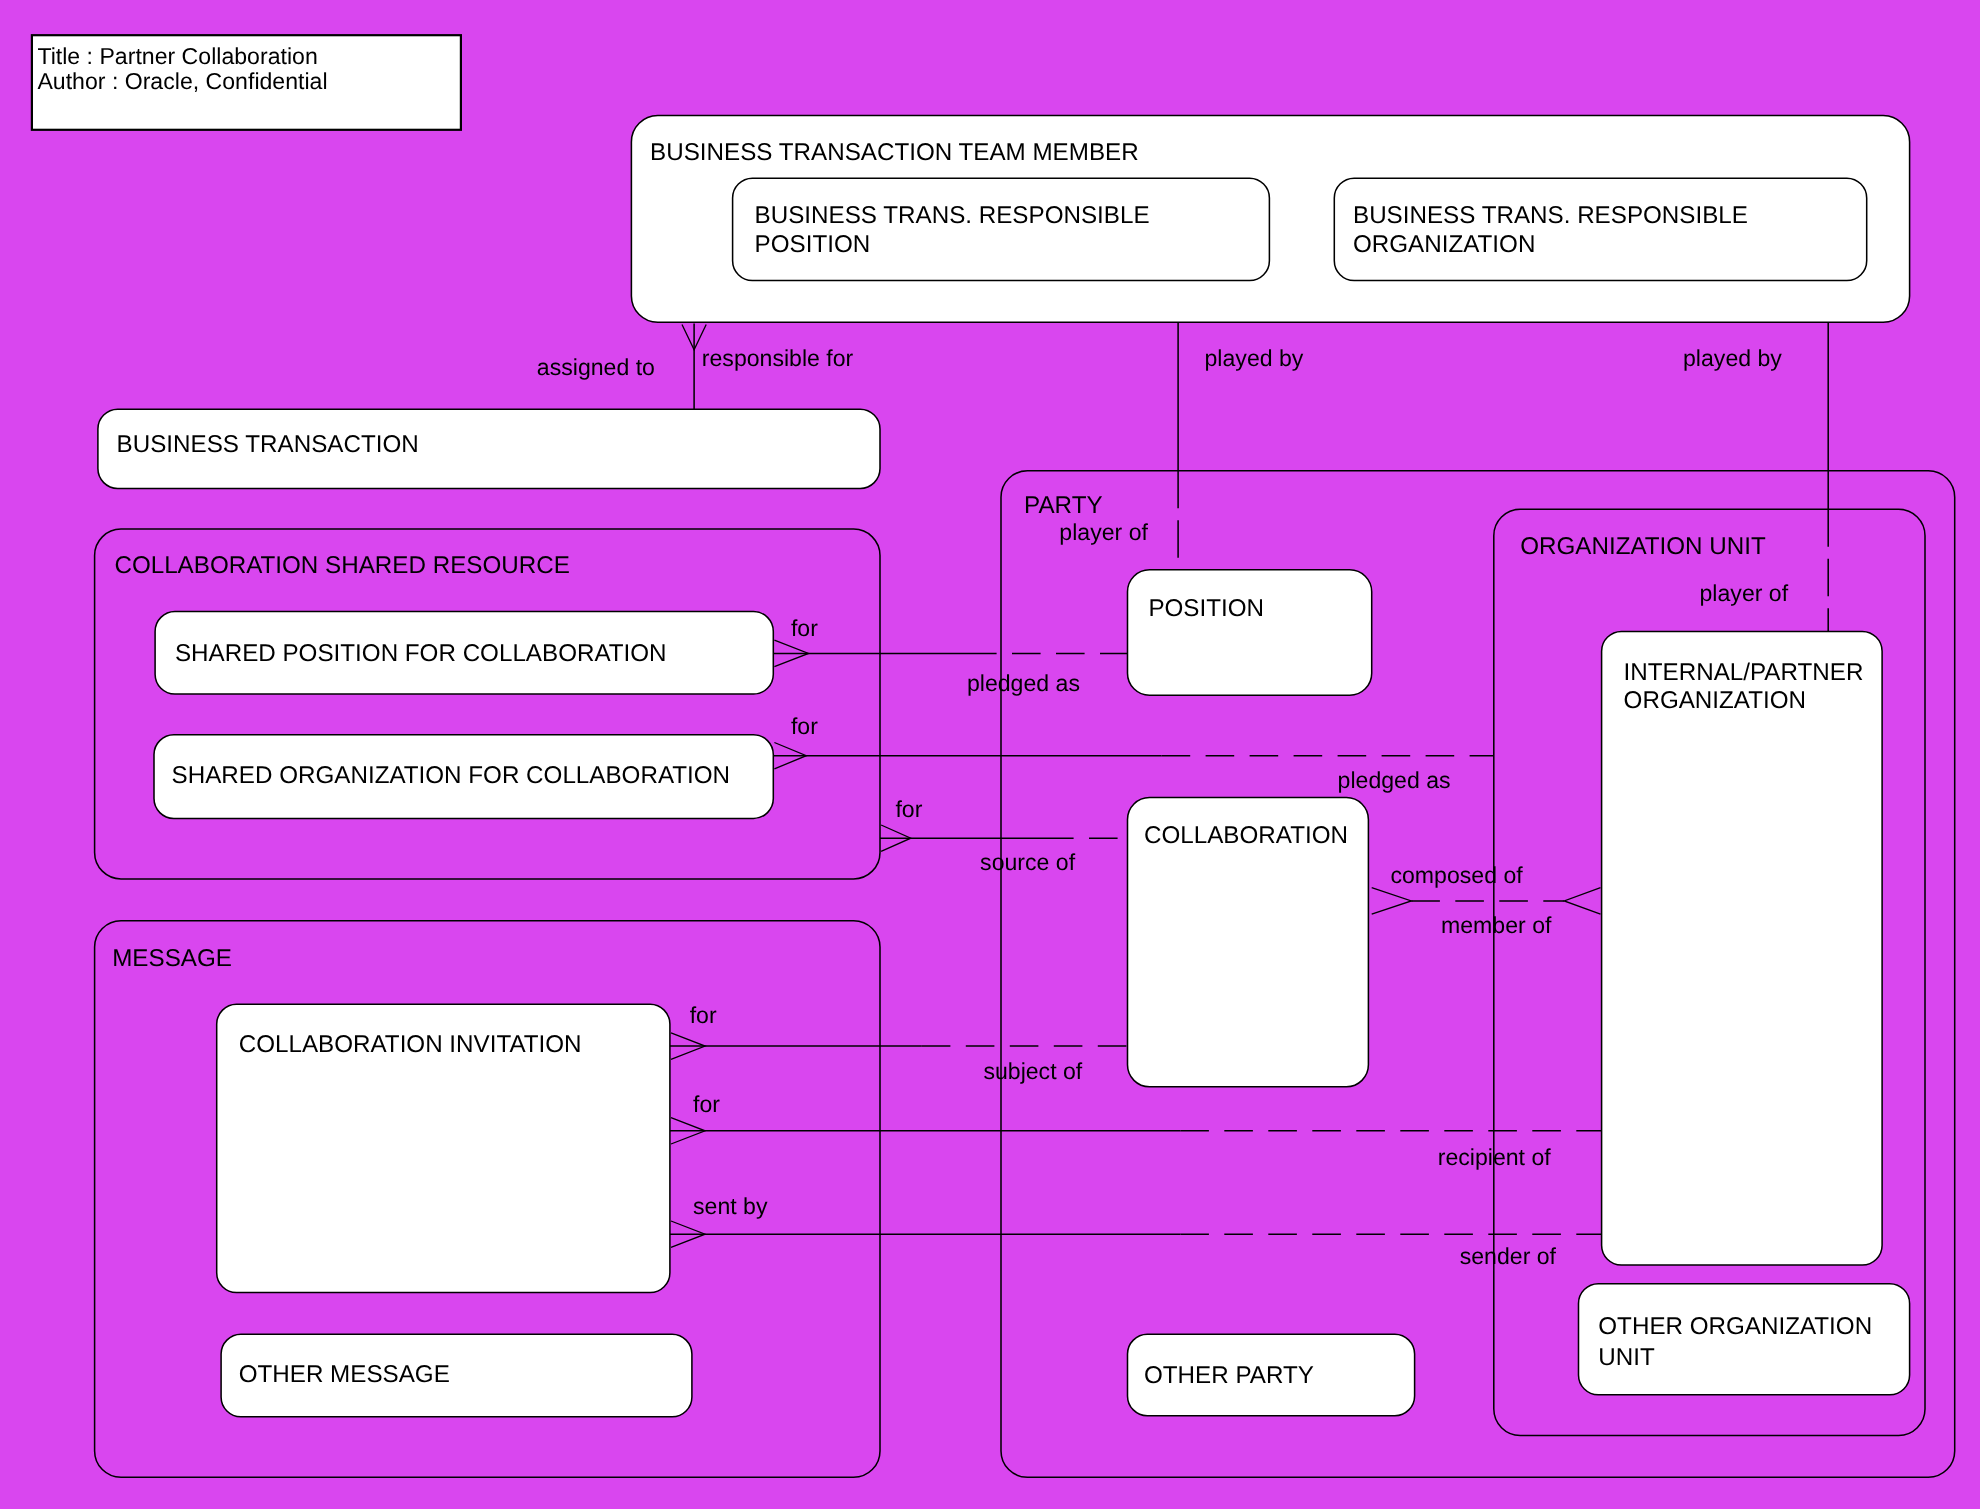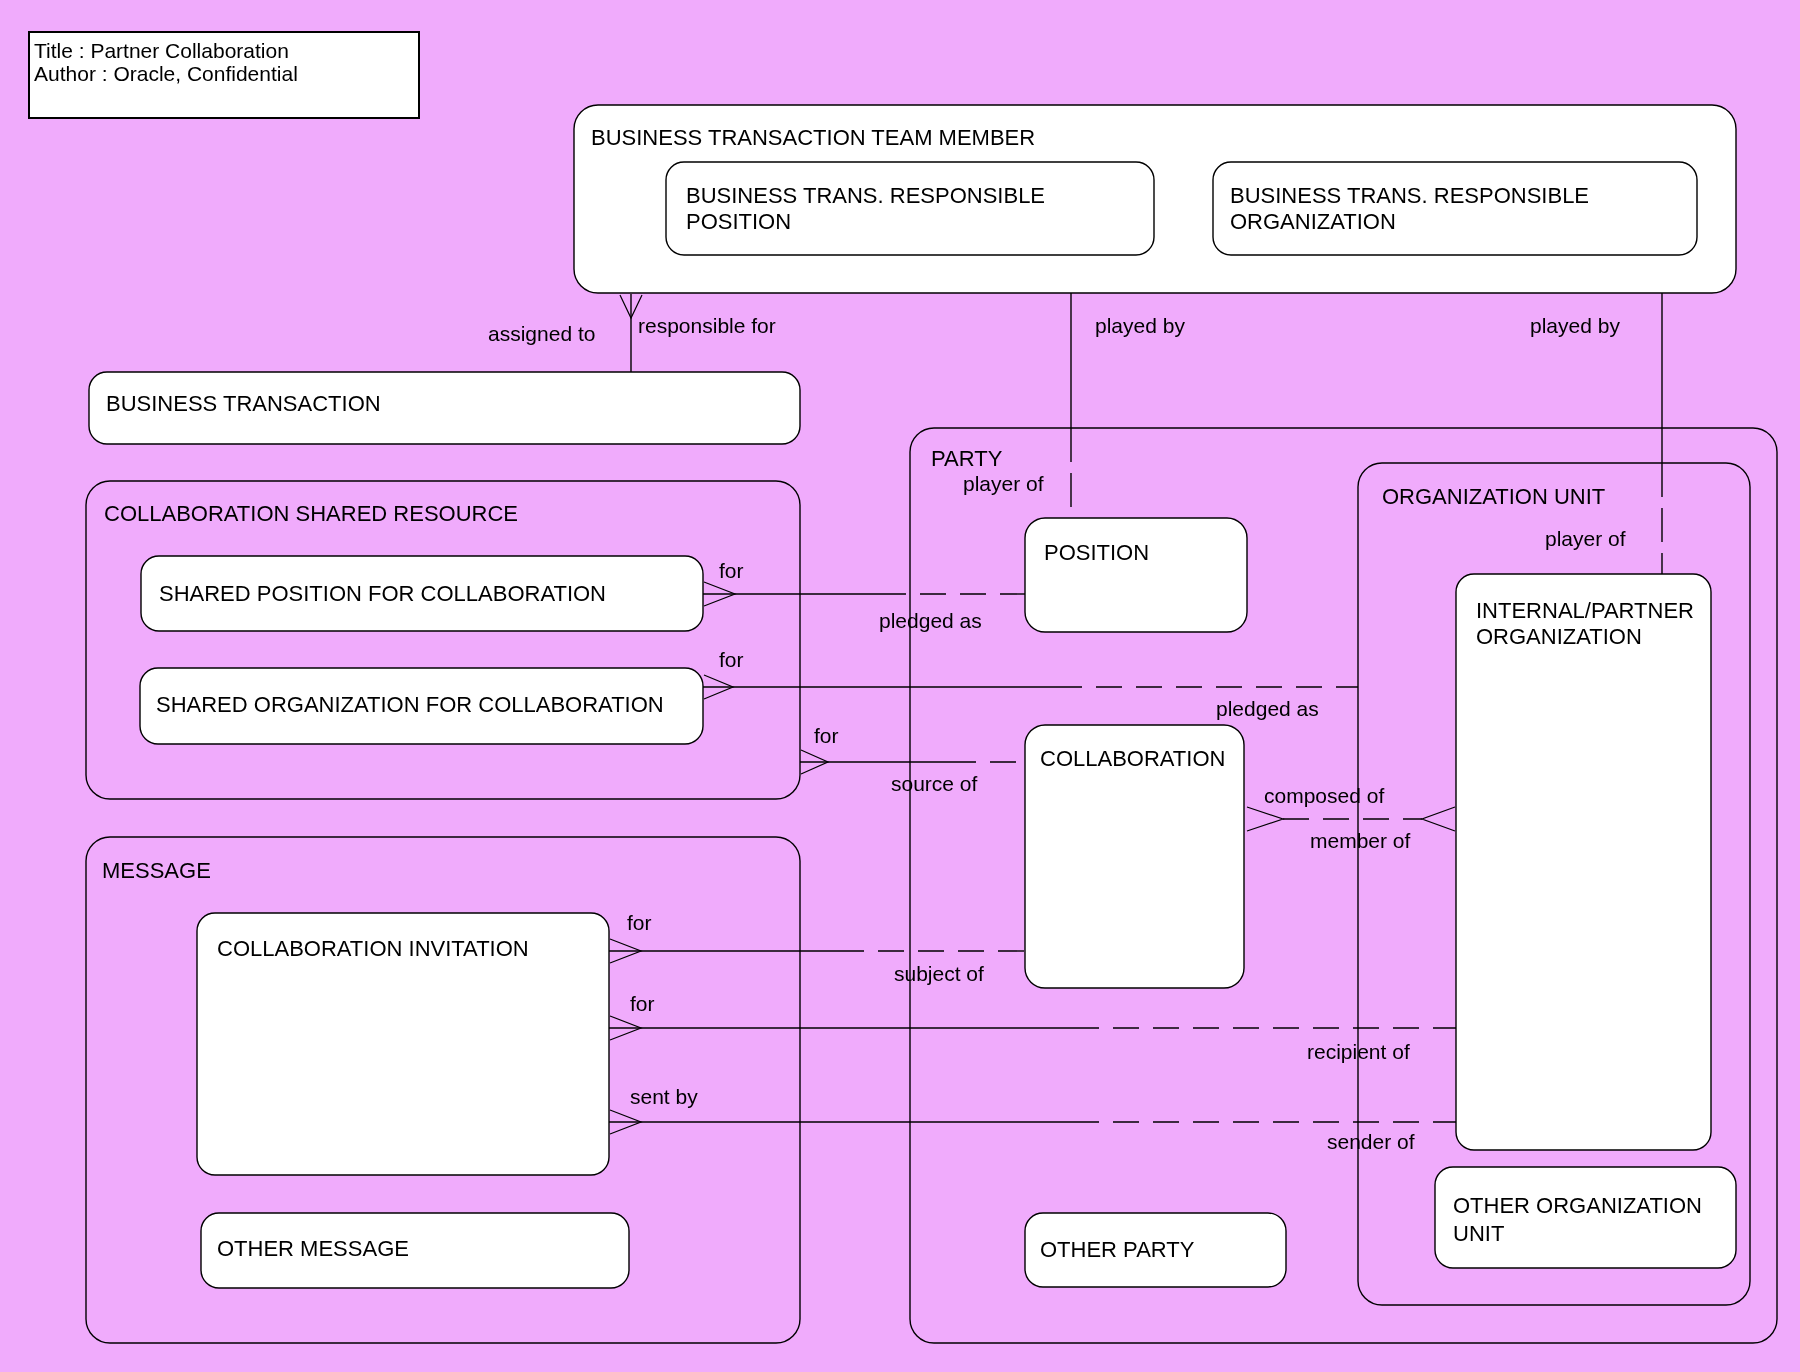--- a/index.html
+++ b/index.html
@@ -4,21 +4,21 @@
 <style>
   html, body {
     margin: 0;
     padding: 0;
     background: #ffffff;
   }
   .diagram-stage {
     position: relative;
     width: 1800px;
     height: 1372px;
-    background: #f0abfc;
+    background: #d946ef;
     font-family: "Liberation Sans", sans-serif;
   }
   svg { display: block; }
   .entity-rect {
     fill: #ffffff;
     stroke: #000000;
     stroke-width: 1.4;
   }
   .container-rect {
     fill: none;

